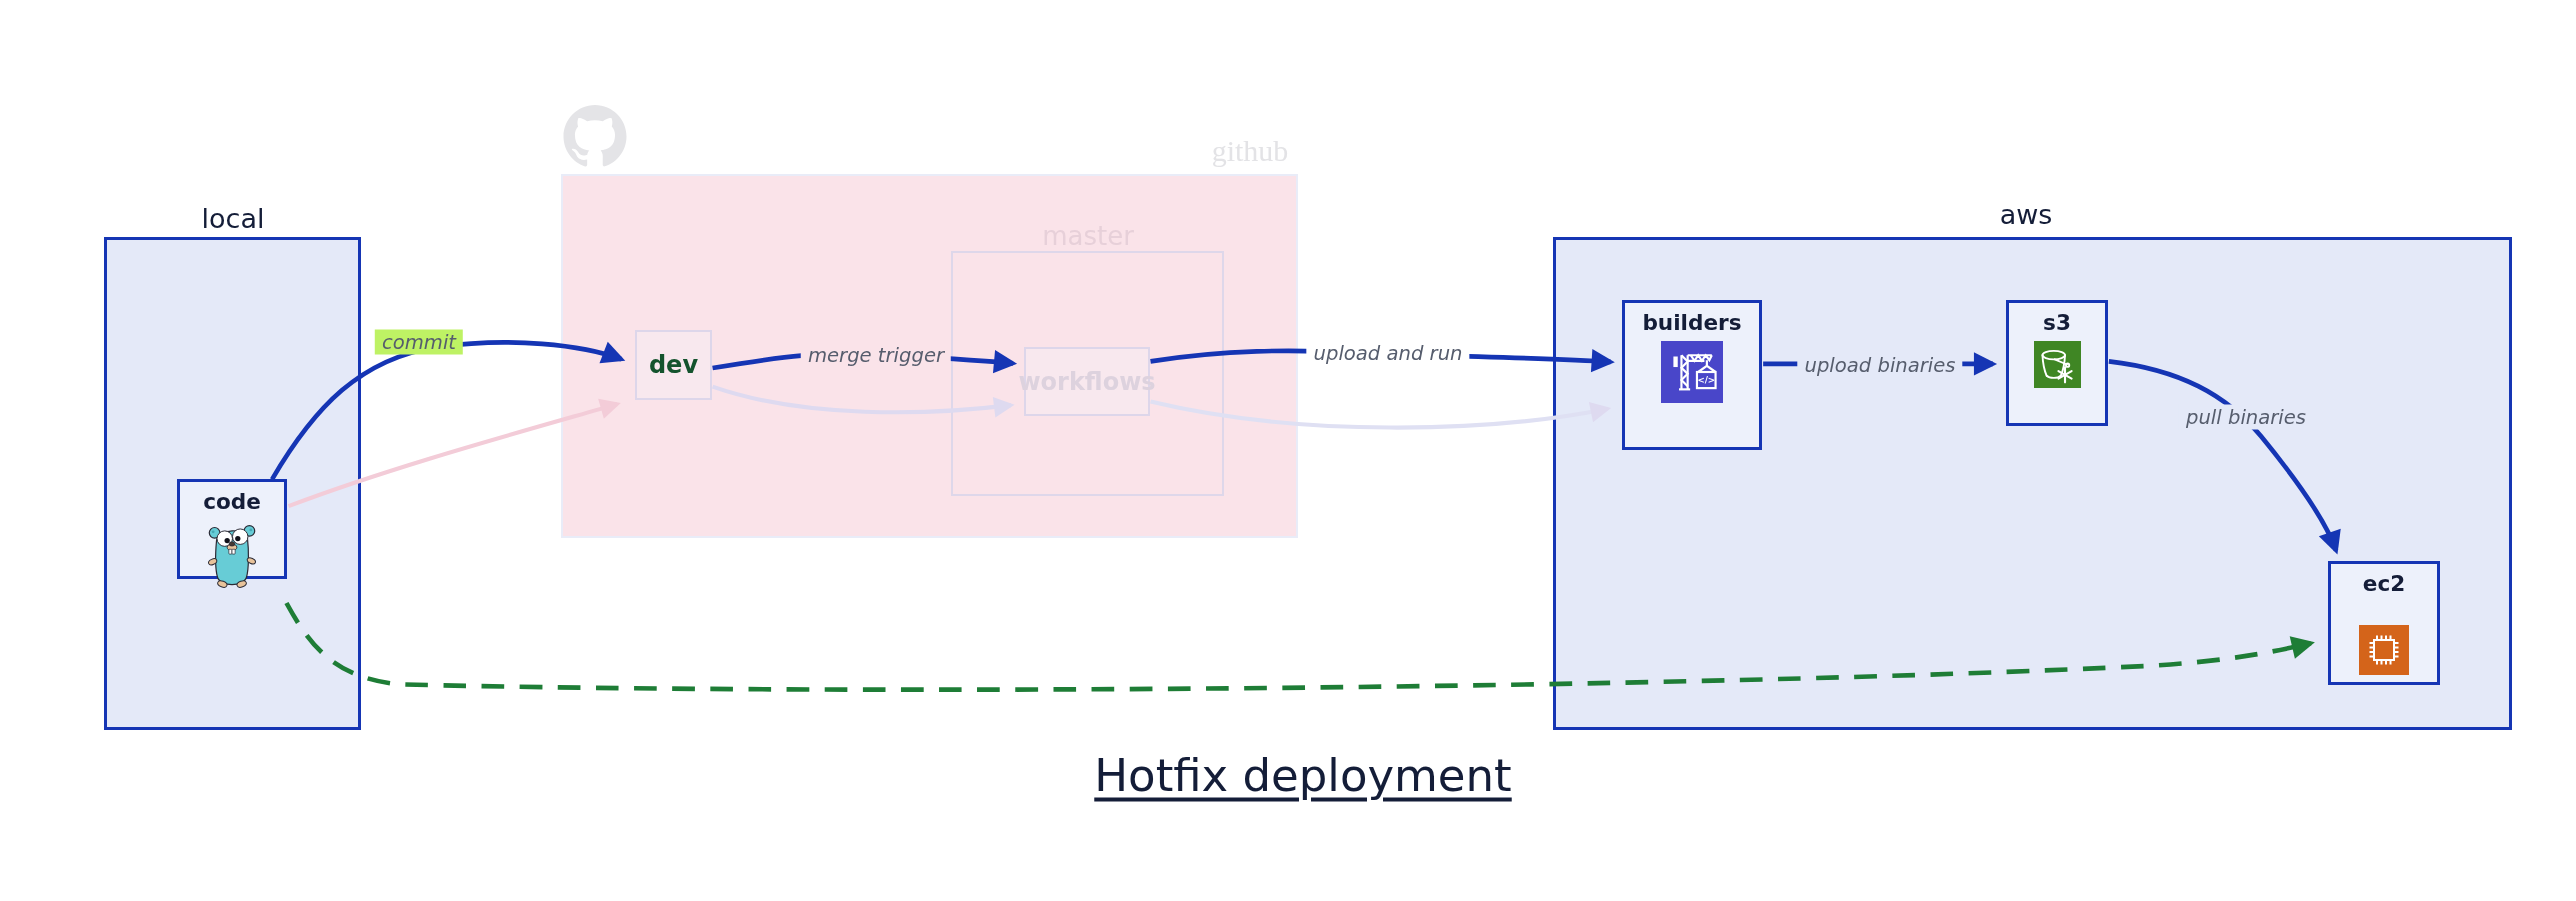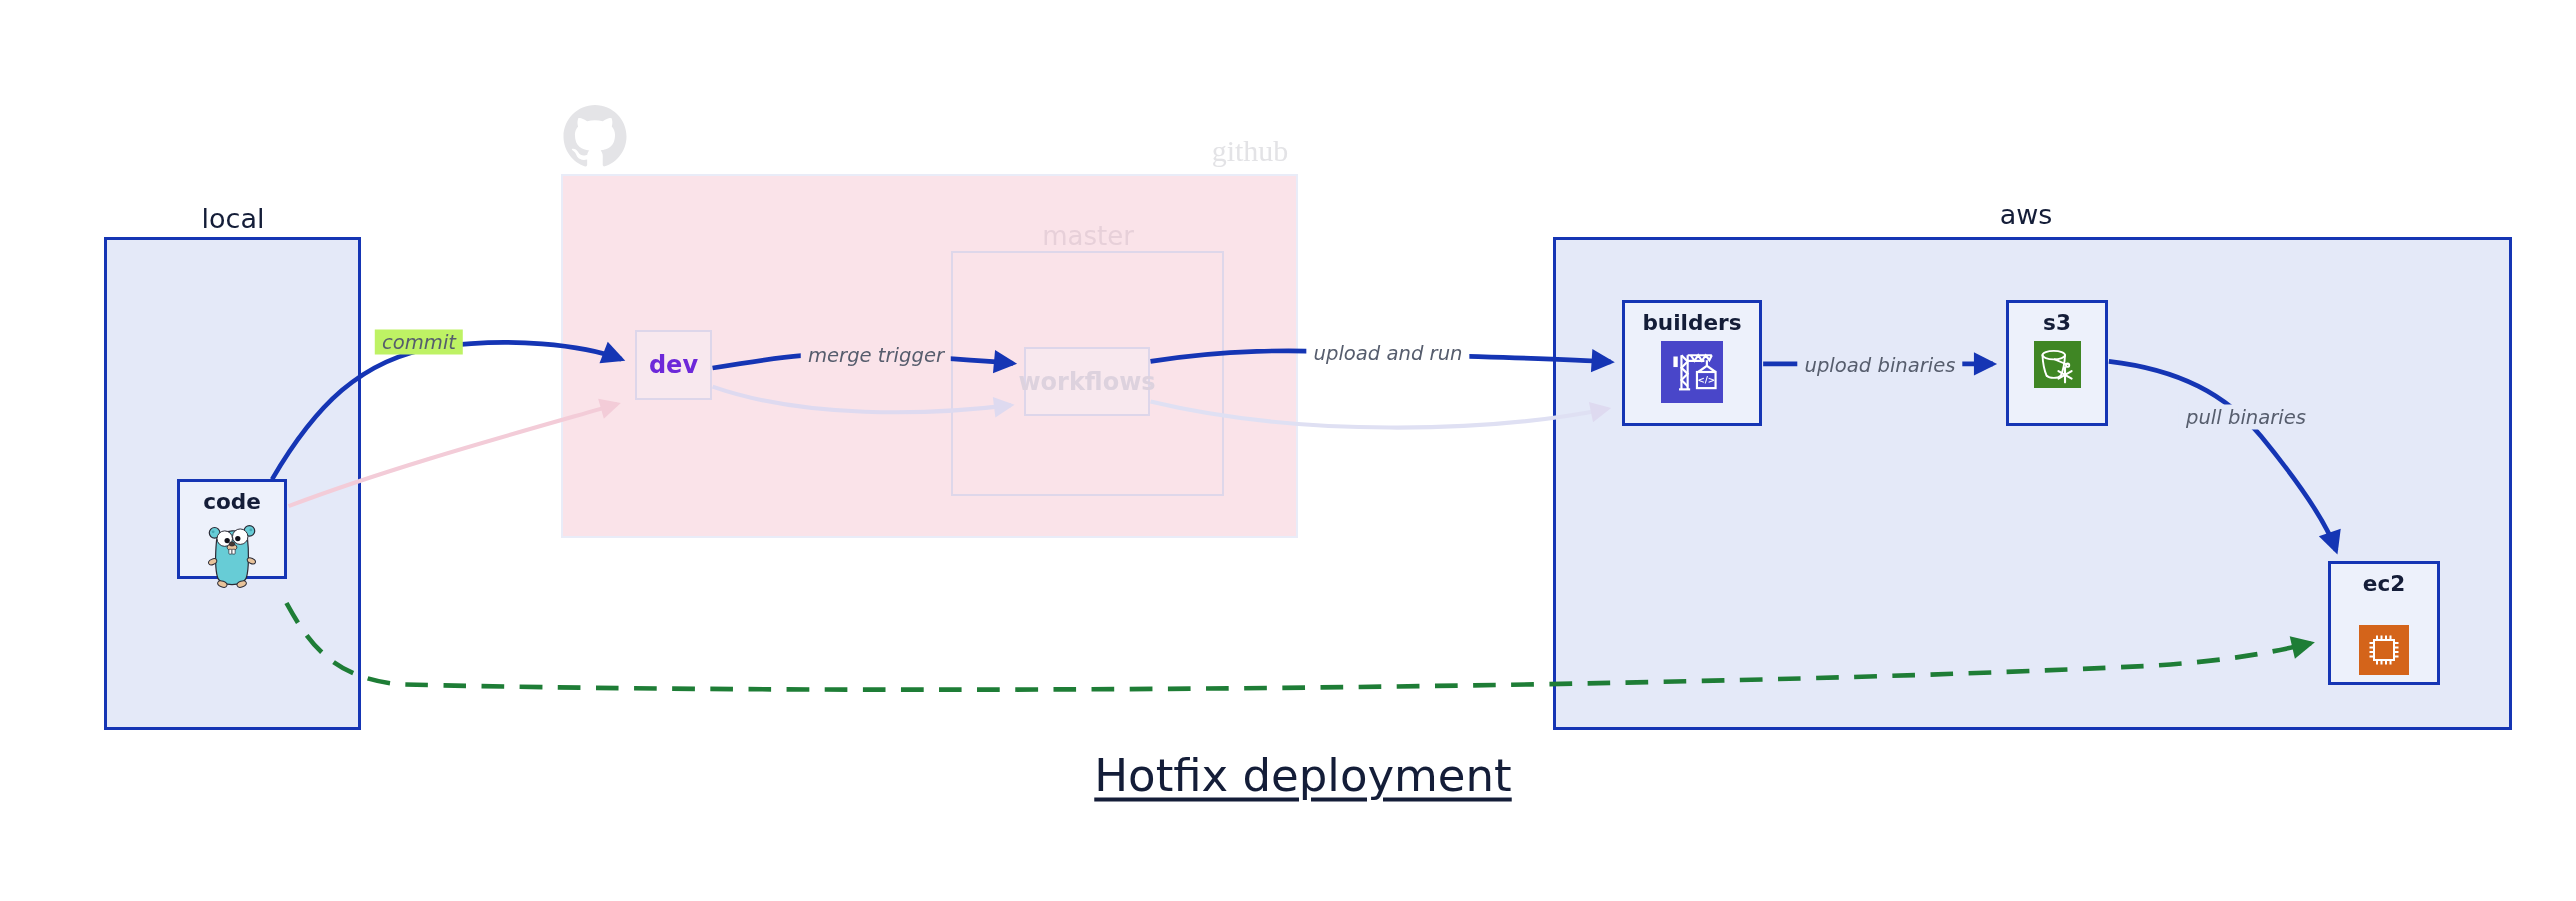--- a/index.html
+++ b/index.html
@@ -16,29 +16,29 @@
   .group-label{position:absolute;transform:translate(-50%,-50%);font-size:27px;color:#141d38;white-space:nowrap;}
   #local-label{left:233px;top:218px;}
   #aws-label{left:2026px;top:214px;}
   #github-label{left:1250px;top:151px;font-size:30px;color:#e3e3e6;font-family:Liberation Serif, serif;}
   #master-label{left:1088px;top:236px;font-size:26px;color:#e7d0d9;}
   
   .node{position:absolute;box-sizing:border-box;background:#edf1fb;border:3.6px solid #1535b4;
         display:flex;flex-direction:column;align-items:center;padding-top:8.2px;z-index:3;}
   .node-label{font-weight:bold;font-size:21.6px;color:#141d38;line-height:1.1;}
   #code-node{left:177px;top:479px;width:110px;height:100px;}
-  #builders-node{left:1622px;top:300px;width:140px;height:126px;}
+  #builders-node{left:1622px;top:300px;width:140px;height:150px;}
   #s3-node{left:2006px;top:300px;width:102px;height:126px;}
   #ec2-node{left:2328px;top:561px;width:112px;height:124px;gap:23px;}
   .node-faded{position:absolute;box-sizing:border-box;background:#f8e8ee;border:2.6px solid #ddd6ea;
         display:flex;align-items:center;justify-content:center;z-index:2;}
   #dev-node{left:635px;top:330px;width:77px;height:70px;}
   #workflows-node{left:1024px;top:347px;width:126px;height:69px;}
   .node-label-faded{font-weight:bold;font-size:24px;}
-  #dev-label{color:#6d28d9;}
+  #dev-label{color:#14532d;}
   #workflows-label{color:#ddd2de;}
   .node-icon{margin-top:6.2px;display:block;}
   
   .edge-label{position:absolute;transform:translate(-50%,-50%);font-style:italic;font-size:19.6px;
         color:#565d6d;padding:1px 7.2px;white-space:nowrap;z-index:4;}
   #lbl-commit{left:419px;top:342px;background:#bef264;}
   #lbl-merge-trigger{left:876px;top:355px;background:#fae3e9;}
   #lbl-upload-and-run{left:1388px;top:353px;background:#ffffff;}
   #lbl-upload-binaries{left:1880px;top:365px;background:#e4e9f8;}
   #lbl-pull-binaries{left:2246px;top:417px;background:#e4e9f8;}

